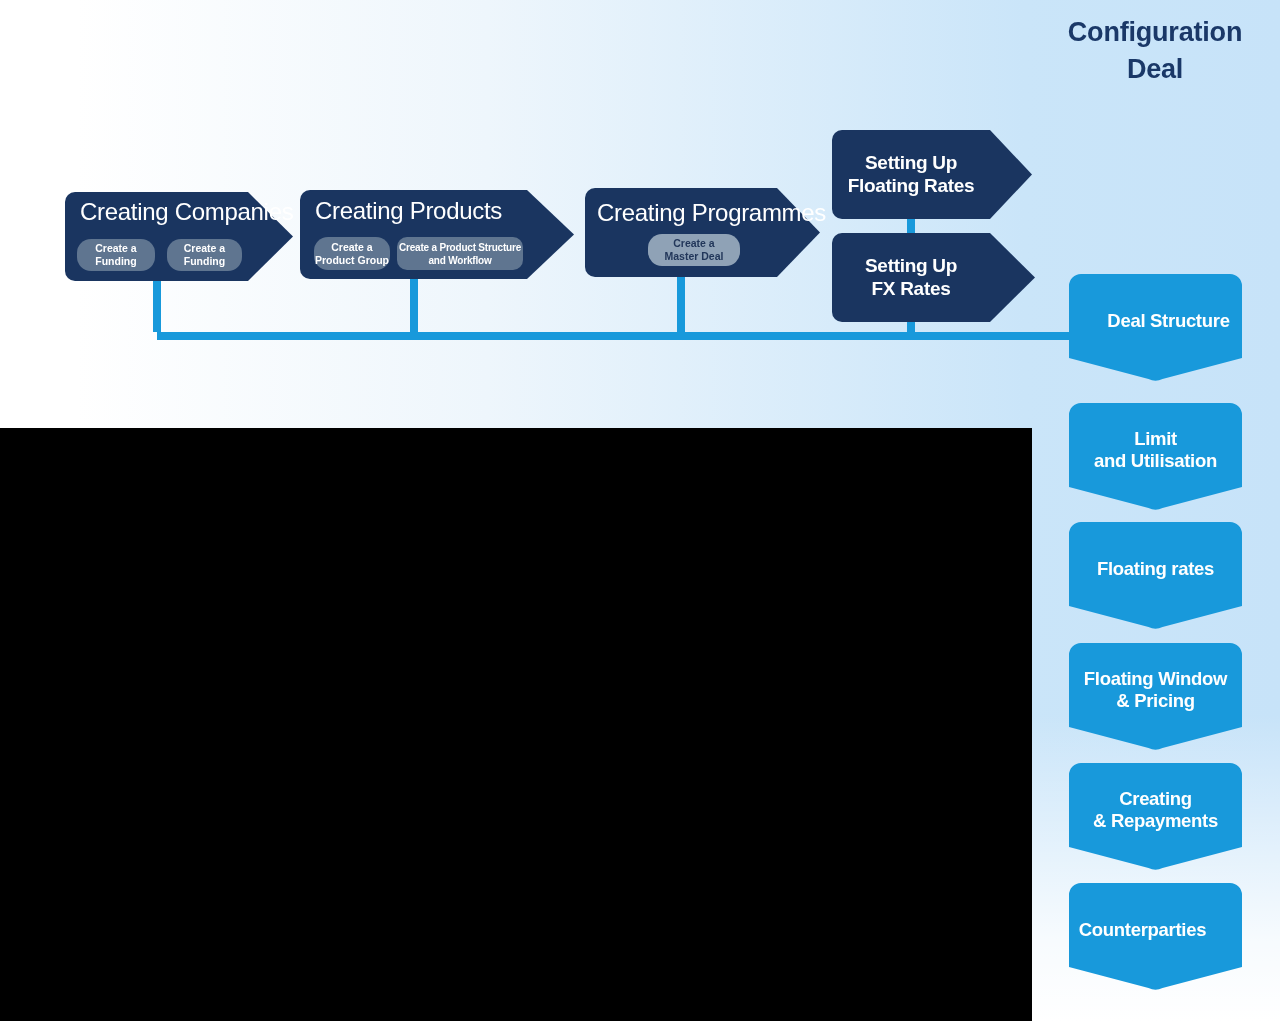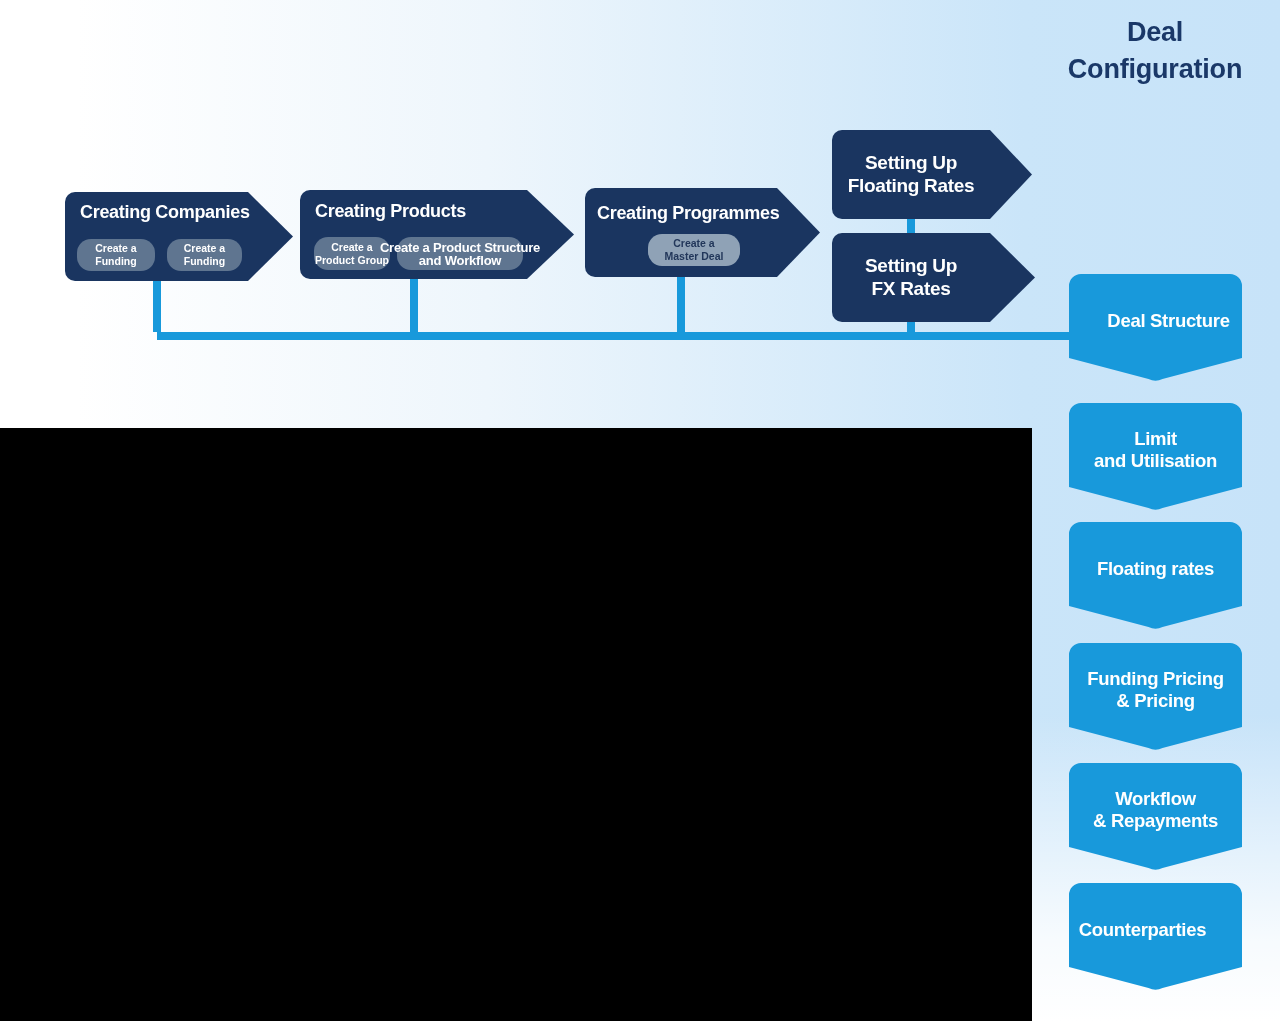--- a/index.html
+++ b/index.html
@@ -24,41 +24,41 @@
   .heading span  { display:block; }
 
   .connector { position:absolute; background:#1899DB; }
 
   .node { position:absolute;padding-left:36px; }
   .node svg { position:absolute; left:0; top:0; display:block; }
 
   .box-title {
     position:absolute;
     color:#ffffff;
-    font-weight:bold;
-    font-size:18px;
+    font-weight:normal;
+    font-size:24px;
     letter-spacing:-0.3px;
     white-space:nowrap;
     line-height:22px;
   }
   .pill {
     position:absolute;
     background:#5F7590;
     border-radius:14px;
     color:#ffffff;
     font-weight:bold;
     font-size:10.5px;
     line-height:13px;
     display:flex; flex-direction:column;
     align-items:center; justify-content:center;
     text-align:center;
   }
   .pill span { display:block; white-space:nowrap; }
   .pill.light { background:#8FA2B6; color:#22375A; }
-  .pill.small { font-size:13px; letter-spacing:-0.2px; }
+  .pill.small { font-size:10px; letter-spacing:-0.2px;border-radius:10px; }
 
   .center-label {
     position:absolute;
     display:flex; flex-direction:column;
     align-items:center; justify-content:center;
     text-align:center;
     color:#ffffff;
     font-weight:bold;
   }
   .nav-label    { font-size:19px; line-height:22.5px; letter-spacing:-0.3px; }
@@ -70,22 +70,22 @@
     left:0; top:428px; width:1032px; height:593px;
     background:#000000;
   }
 </style>
 </head>
 <body>
 
 <div class="stage">
 
   <div class="heading" id="deal-config">
+    <span>Configuration</span>
     <span>Deal</span>
-    <span>Configuration</span>
   </div>
 
   <div class="connector" style="left:157px; top:332px; width:912px; height:8px;"></div>
   <div class="connector" style="left:153px; top:280px; width:8px; height:52px;"></div>
   <div class="connector" style="left:410px; top:278px; width:8px; height:54px;"></div>
   <div class="connector" style="left:677px; top:276px; width:8px; height:56px;"></div>
   <div class="connector" style="left:907px; top:218px; width:8px; height:16px;"></div>
   <div class="connector" style="left:907px; top:321px; width:8px; height:11px;"></div>
 
   <div class="node" style="left:65px; top:192px; width:228px; height:89px;">
@@ -177,31 +177,31 @@
       <span>Floating rates</span>
       <span></span>
     </div>
   </div>
 
   <div class="node" style="left:1069px; top:643px; width:173px; height:110px;">
     <svg width="173" height="110" viewBox="0 0 173 110">
       <path d="M12,0 H161 A12,12 0 0 1 173,12 V84 L93.5,105 Q86.5,108.5 79.5,105 L0,84 V12 A12,12 0 0 1 12,0 Z" fill="#1899DB"></path>
     </svg>
     <div class="center-label banner-label" style="left:0; top:0; width:173px; height:94px;">
-      <span>Funding Pricing</span>
+      <span>Floating Window</span>
       <span>&amp; Pricing</span>
     </div>
   </div>
 
   <div class="node" style="left:1069px; top:763px; width:173px; height:110px;">
     <svg width="173" height="110" viewBox="0 0 173 110">
       <path d="M12,0 H161 A12,12 0 0 1 173,12 V84 L93.5,105 Q86.5,108.5 79.5,105 L0,84 V12 A12,12 0 0 1 12,0 Z" fill="#1899DB"></path>
     </svg>
     <div class="center-label banner-label" style="left:0; top:0; width:173px; height:94px;">
-      <span>Workflow</span>
+      <span>Creating</span>
       <span>&amp; Repayments</span>
     </div>
   </div>
 
   <div class="node" style="left:1069px; top:883px; width:173px; height:110px;">
     <svg width="173" height="110" viewBox="0 0 173 110">
       <path d="M12,0 H161 A12,12 0 0 1 173,12 V84 L93.5,105 Q86.5,108.5 79.5,105 L0,84 V12 A12,12 0 0 1 12,0 Z" fill="#1899DB"></path>
     </svg>
     <div class="center-label banner-label" style="left:0; top:0; width:147px; height:94px;">
       <span>Counterparties</span>

